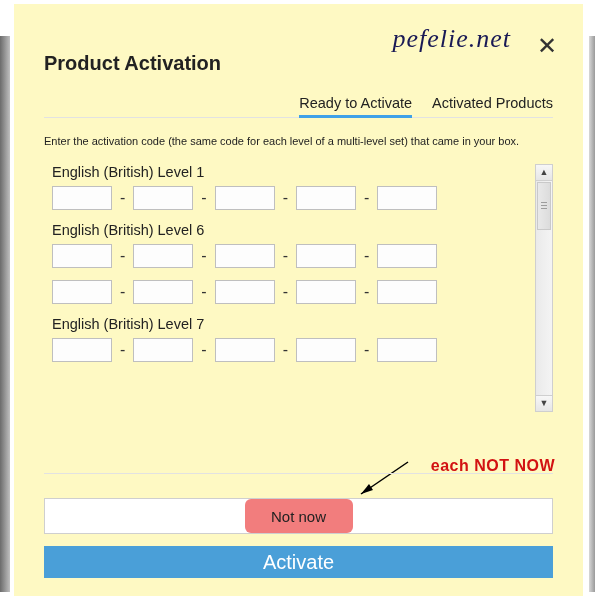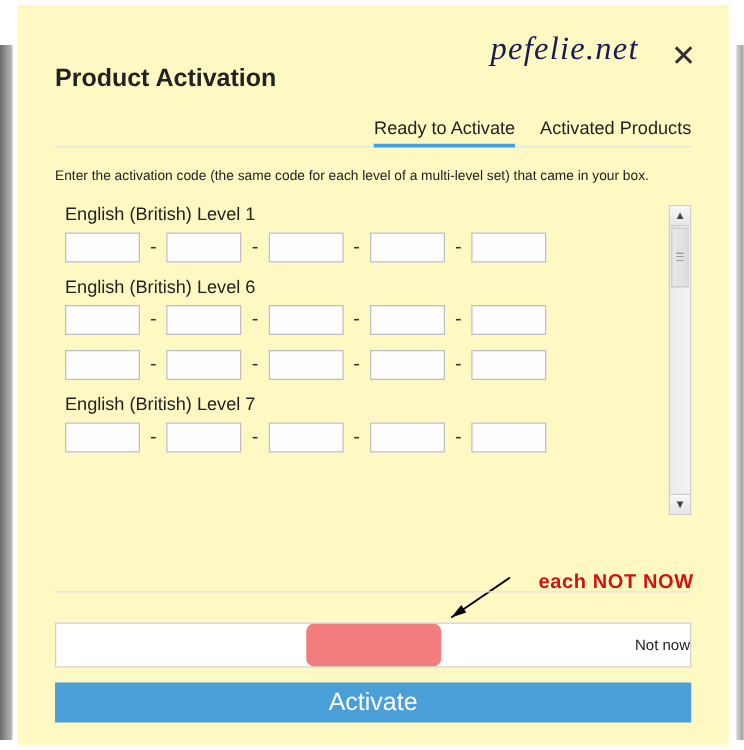--- a/index.html
+++ b/index.html
@@ -36,21 +36,21 @@
   .level-label { font-size: 14.5px; margin-bottom: 6px; color: #222; }
   .code-row { display: flex; align-items: center; gap: 8px; }
   .seg { width: 60px; height: 24px; border: 1px solid #bfbfbf; background: #fdfdfd; }
   .dash { color: #333; }
 
   .annot { position: absolute; right: 28px; top: 453px; color: #d21212; font-weight: 800; font-size: 16px; letter-spacing: .5px; }
   .arrow { position: absolute; right: 170px; top: 456px; width: 60px; height: 40px; pointer-events: none; }
 
   .footer { position: absolute; left: 30px; right: 30px; bottom: 18px; }
   .sep { border: none; border-top: 1px solid #e2e2e2; margin-bottom: 24px; margin-top: 0; }
-  .btn-secondary { width: 100%; height: 36px; border: 1px solid #cfcfcf; background: #fff; position: relative; display:flex; align-items:center; justify-content:flex-end; font-size: 12px; color:#222; cursor:pointer; margin-bottom: 12px; }
+  .btn-secondary { width: 100%; height: 36px; border: 1px solid #cfcfcf; background: #fff; position: relative; display:flex; align-items:center; justify-content:center; font-size: 15px; color:#222; cursor:pointer; margin-bottom: 12px; }
   .highlight { position: absolute; left: 50%; top: 50%; transform: translate(-50%, -50%); width: 108px; height: 34px; background: #f27d7d; border-radius: 6px; z-index: 0; }
   .btn-secondary span { position: relative; z-index: 1; }
   .btn-primary { width: 100%; height: 32px; background: #4a9fd8; color: #fff; display:flex; align-items:center; justify-content:center; font-size: 20px; cursor:pointer; border:none; }
 </style>
 </head>
 <body>
 
 <div class="frame">
   <div class="shadow-left"></div>
   <div class="shadow-right"></div>

